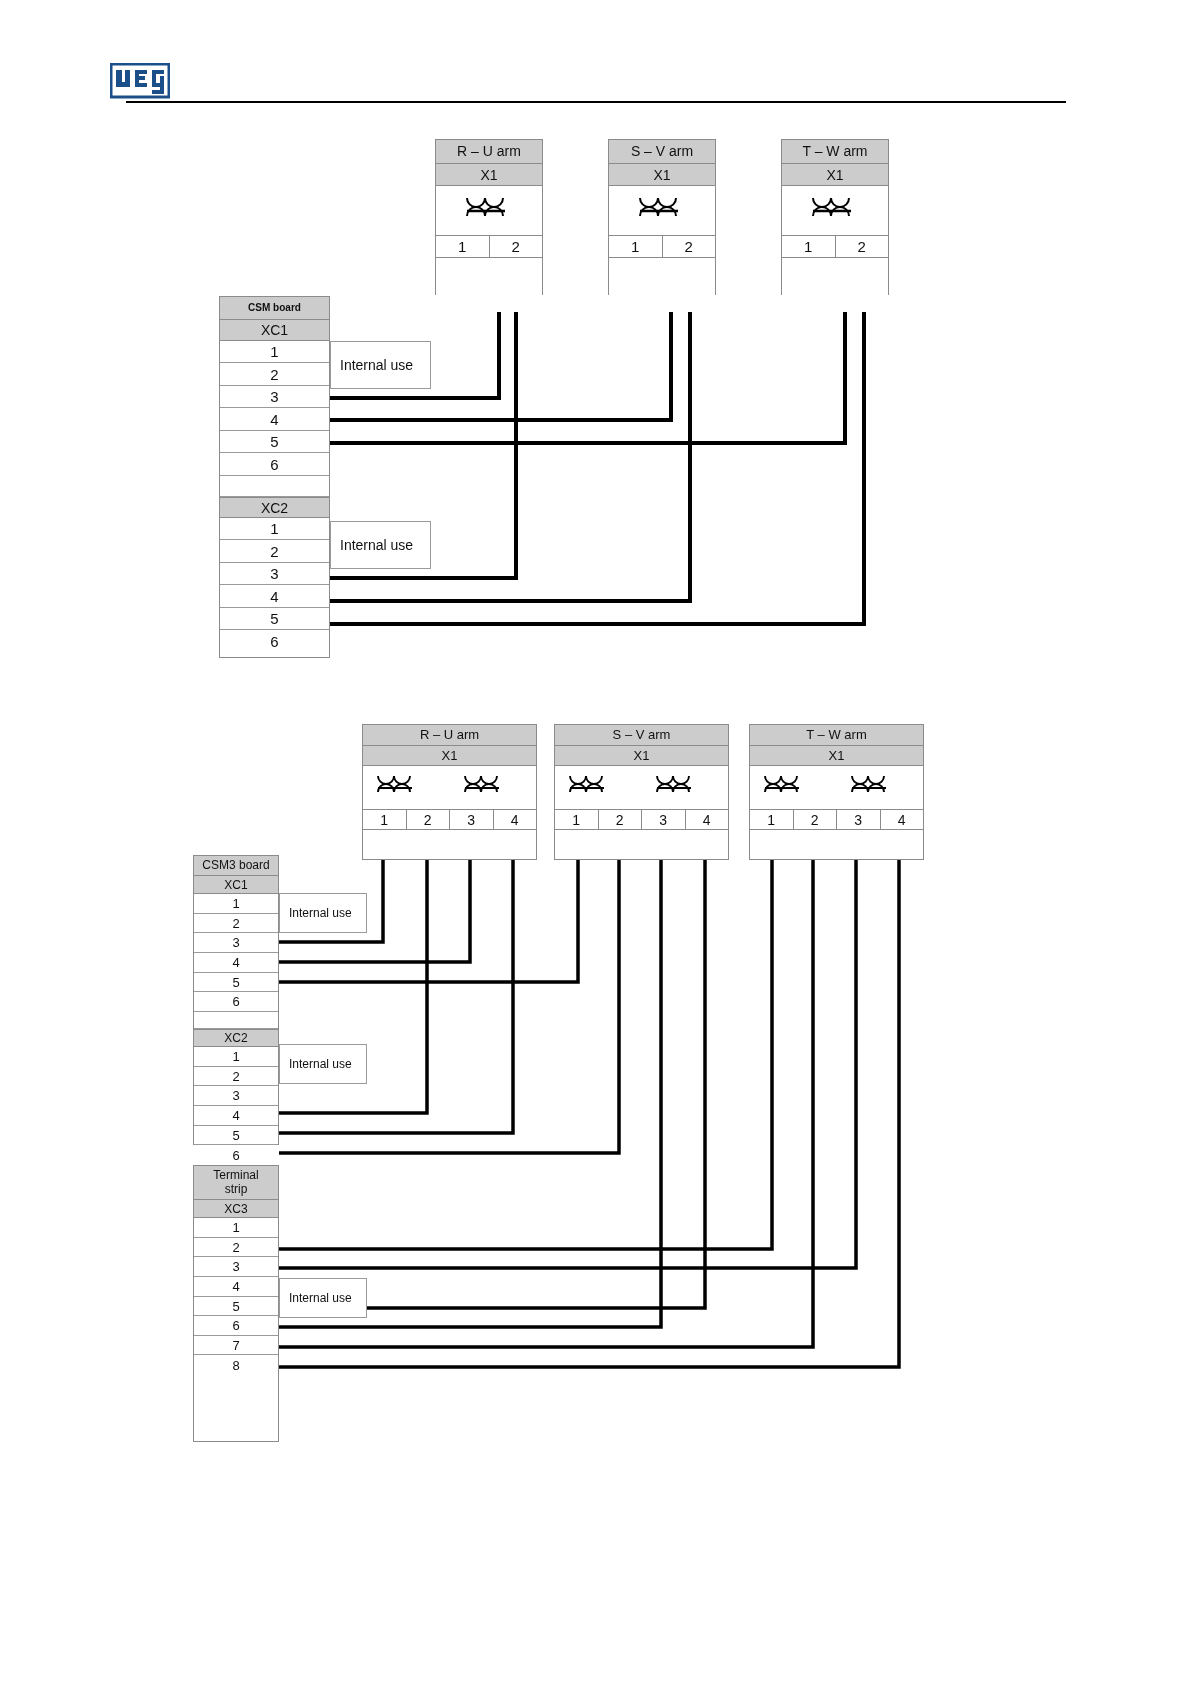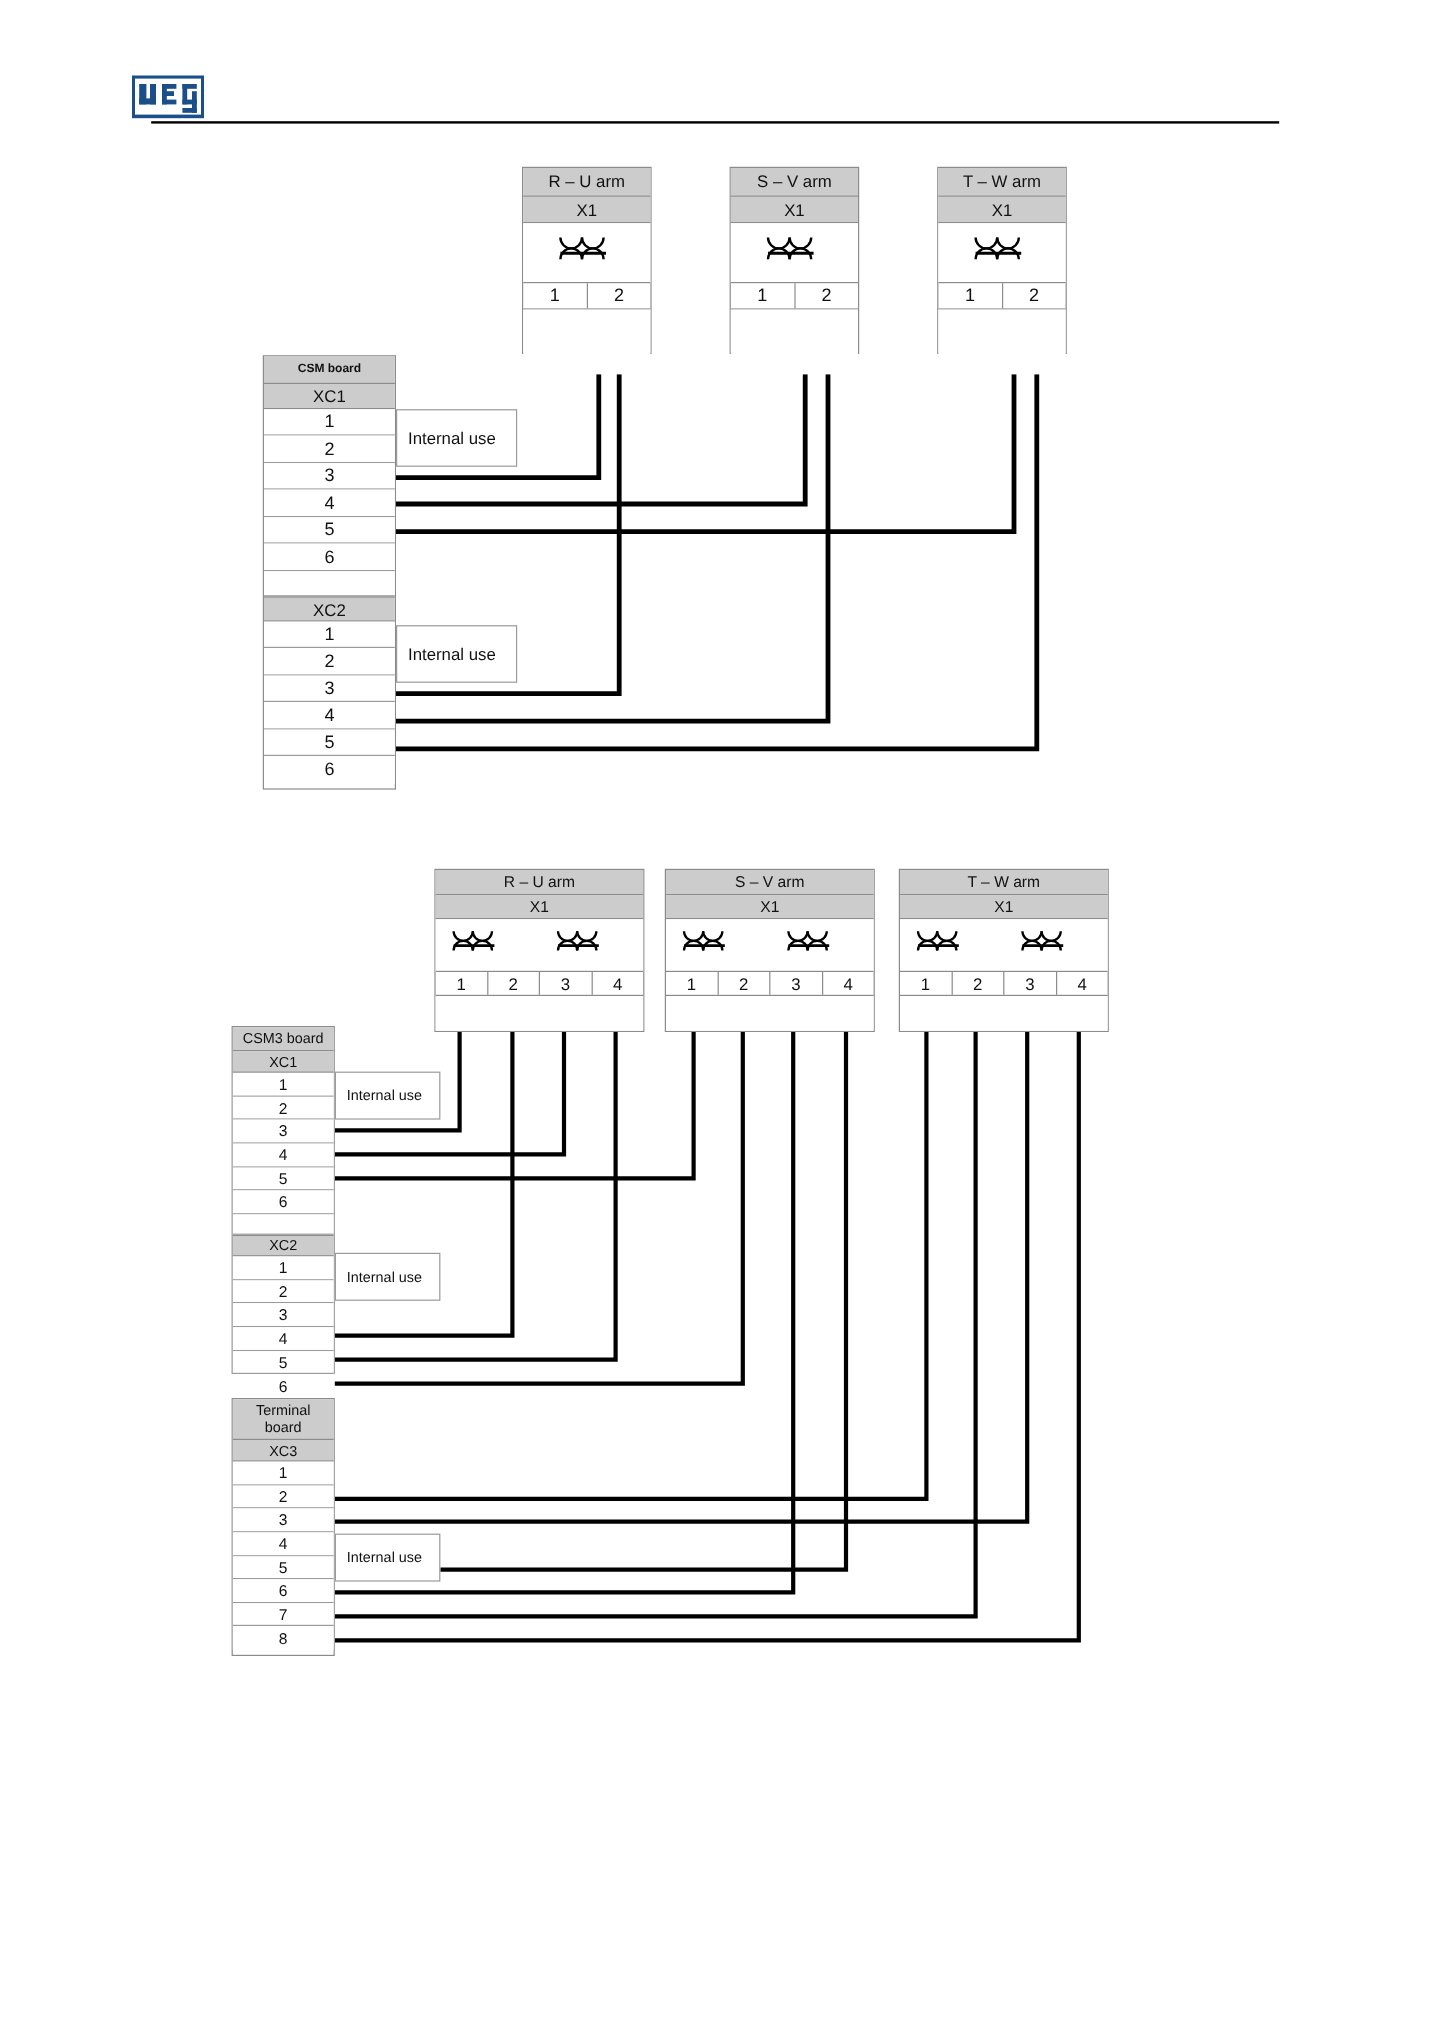--- a/index.html
+++ b/index.html
@@ -302,24 +302,24 @@
     <div class="pinrow" style="height:17px;"></div>
     <div class="sub" style="height:18px;font-size:12px;border-top:1px solid #8b8b8b;">XC2</div>
     <div class="pinrow" style="height:20px;font-size:13px;">1</div>
     <div class="pinrow" style="height:19px;font-size:13px;">2</div>
     <div class="pinrow" style="height:20px;font-size:13px;">3</div>
     <div class="pinrow" style="height:20px;font-size:13px;">4</div>
     <div class="pinrow" style="height:19px;font-size:13px;">5</div>
     <div class="pinrow last" style="height:20px;font-size:13px;">6</div>
   </div>
 
-  <div class="blk" style="left:193px;top:1165px;width:86px;height:215px;">
+  <div class="blk" style="left:193px;top:1165px;width:86px;height:277px;">
     <div class="hdr" style="height:34px;font-size:12px;flex-direction:column;">
       <span>Terminal</span>
-      <span>board</span>
+      <span>strip</span>
     </div>
     <div class="sub" style="height:18px;font-size:12px;">XC3</div>
     <div class="pinrow" style="height:20px;font-size:13px;">1</div>
     <div class="pinrow" style="height:19px;font-size:13px;">2</div>
     <div class="pinrow" style="height:20px;font-size:13px;">3</div>
     <div class="pinrow" style="height:20px;font-size:13px;">4</div>
     <div class="pinrow" style="height:19px;font-size:13px;">5</div>
     <div class="pinrow" style="height:20px;font-size:13px;">6</div>
     <div class="pinrow" style="height:19px;font-size:13px;">7</div>
     <div class="pinrow last" style="height:20px;font-size:13px;">8</div>

